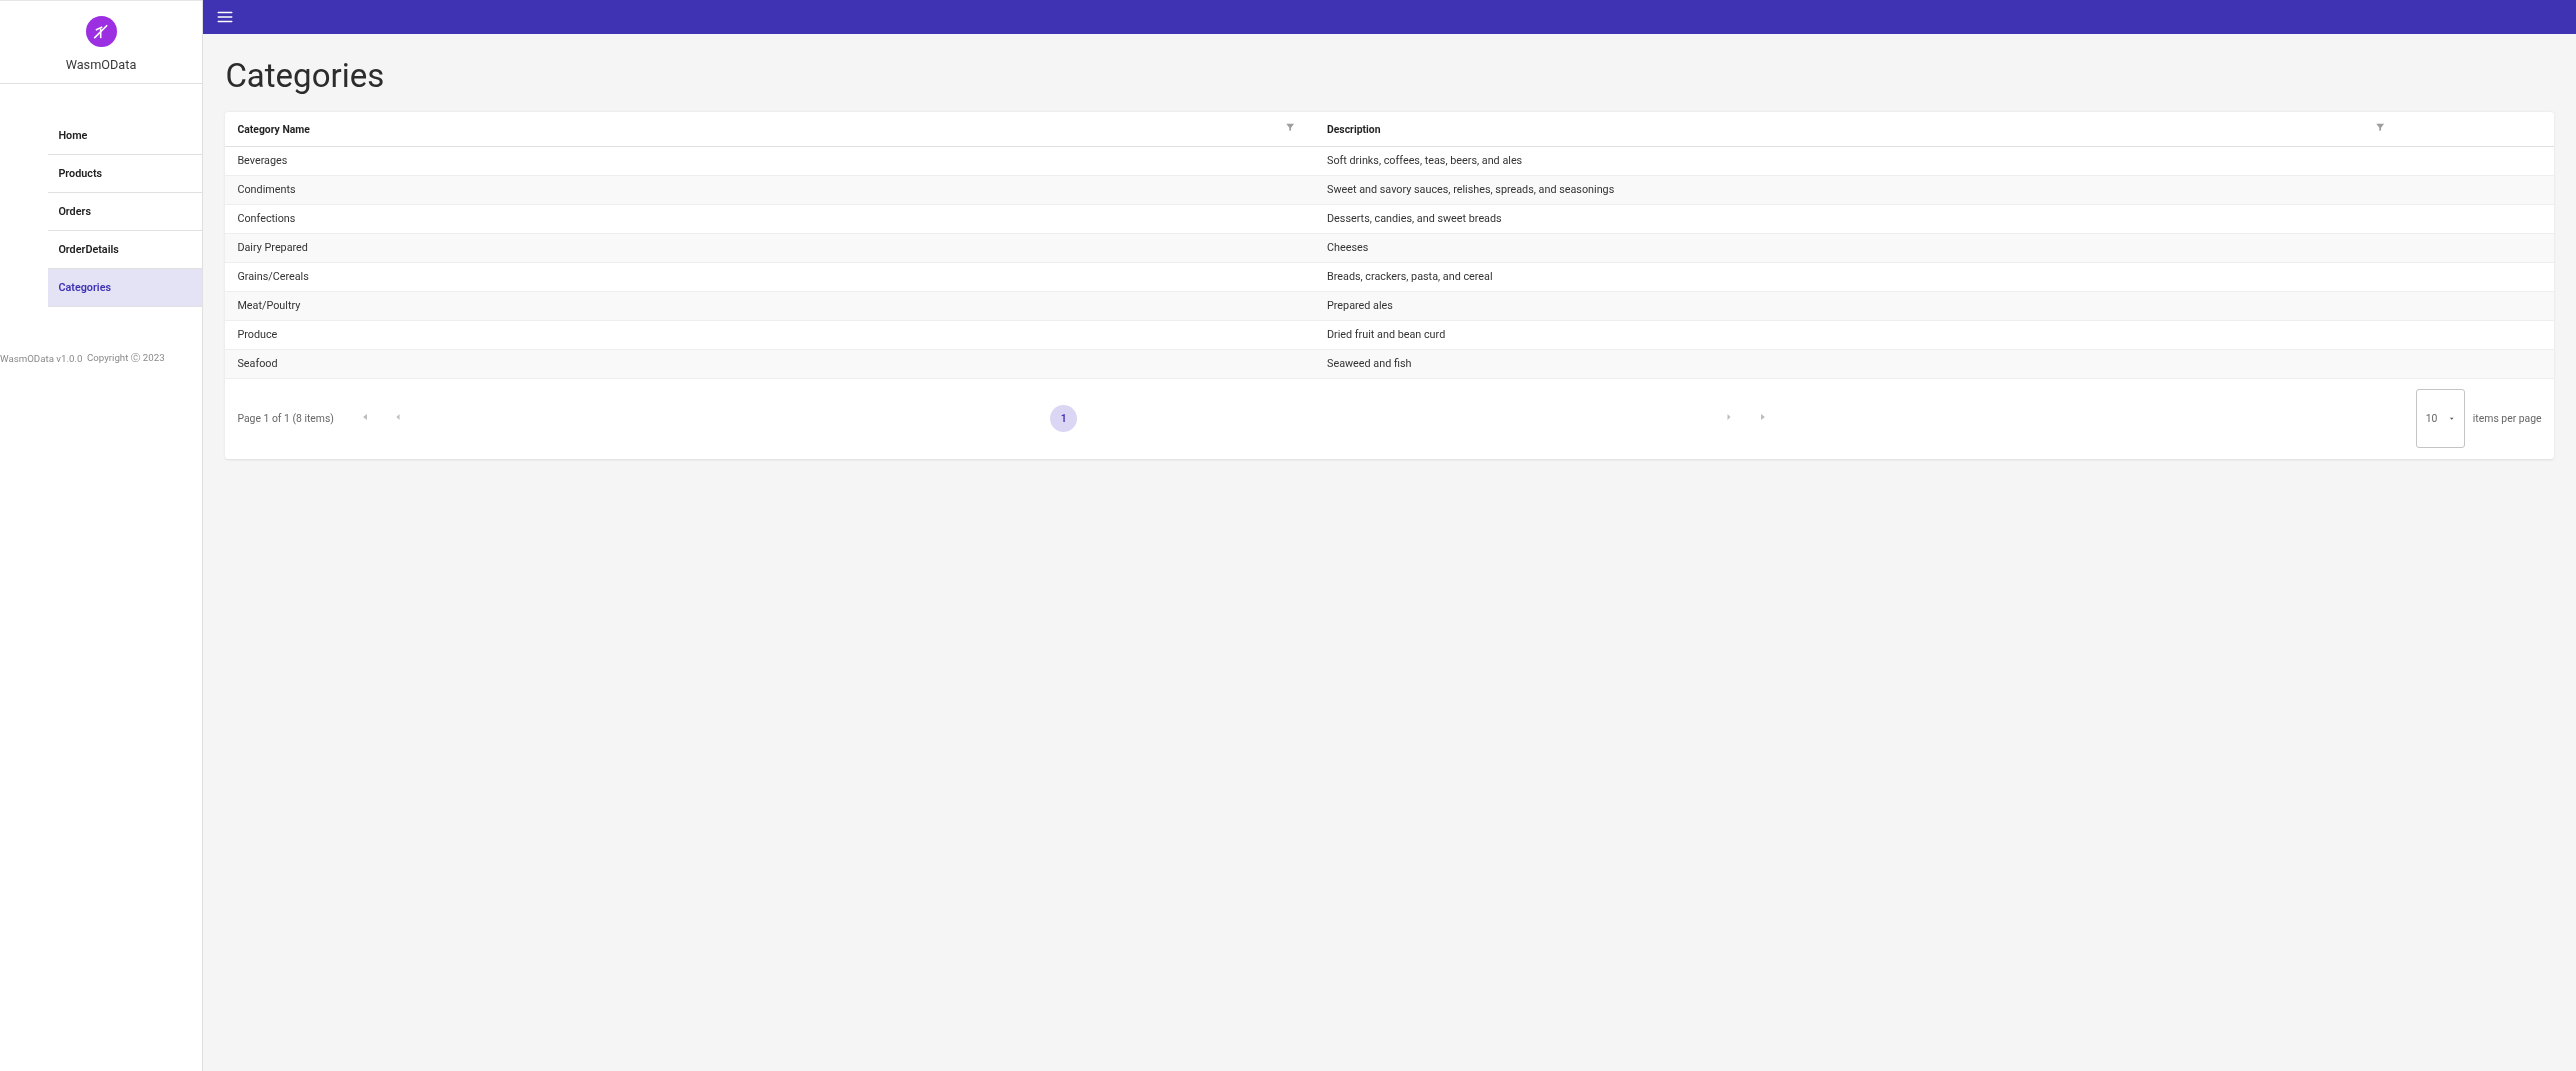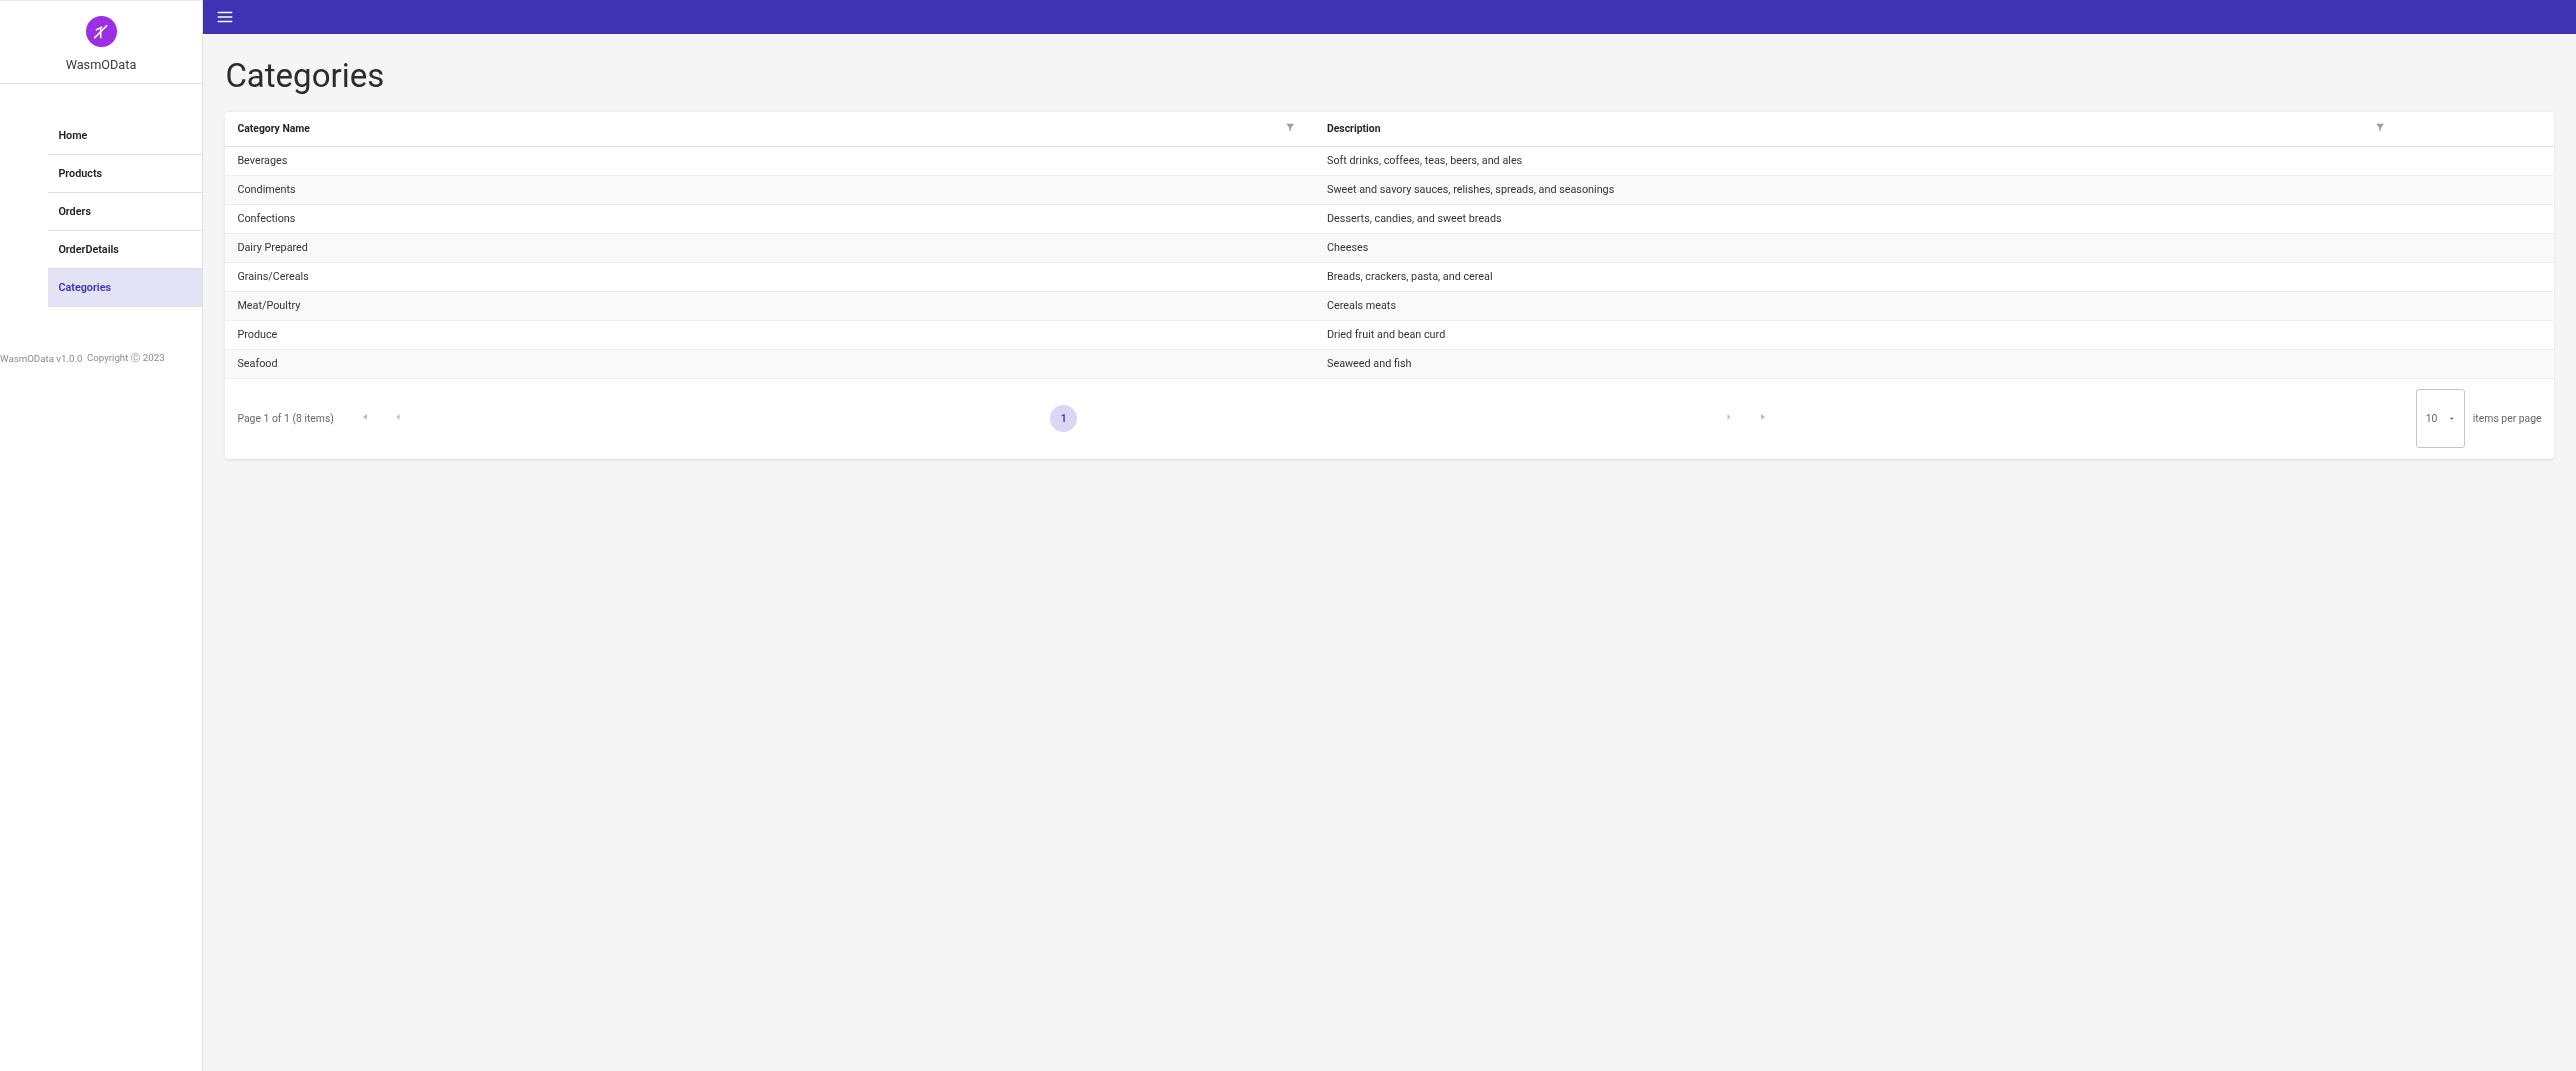--- a/index.html
+++ b/index.html
@@ -21,21 +21,21 @@
     .header { grid-column: 2; grid-row: 1; height: 34px; background: #3f32b3; display:flex; align-items:center; padding: 0 10.4px; }
     .menu-btn { color: #fff; display:flex; align-items:center; justify-content:center; width: 24px; height: 24px; cursor:pointer; }
     .menu-btn svg { width: 18px; height: 18px; stroke: #fff; }
 
     
     .main { grid-column: 2; grid-row: 2; padding: 22.4px; background: #f5f5f5; min-height: calc(100vh - 34px); }
     .page-title { font-size: 33px; font-weight: 400; color: #2c2c2c; margin-bottom: 16.4px; }
 
     .datagrid { background:#fff; border-radius: 3px; box-shadow: 0 0.7px 2.2px rgba(0,0,0,0.1); }
     .header-row { display:grid; grid-template-columns: 1fr 1fr 149px; align-items:center; border-bottom: 0.7px solid #e0e0e0; }
-    .header-cell { padding: 10.4px 12px; font-weight: 700; font-size: 10.4px; display:flex; align-items:flex-start; gap: 7.5px; }
+    .header-cell { padding: 10.4px 12px; font-weight: 700; font-size: 10.4px; display:flex; align-items:flex-end; gap: 7.5px; }
     .filter-icon { color: #9e9e9e; margin-left:auto; margin-right: 7.5px; cursor:pointer; }
     .filter-icon svg { width: 10.4px; height:10.4px; fill: #9e9e9e; }
     .data-row { display:grid; grid-template-columns: 1fr 1fr 149px; border-bottom: 0.7px solid #eeeeee; }
     .data-row:nth-child(even) { background: #f9f9f9; }
     .cell { padding: 7.5px 12px; font-size: 10.8px; color: #333; }
 
     .pager { display:flex; align-items:center; padding: 10.4px 12px; gap: 9px; font-size: 10.4px; color: #666; }
     .pager-status { color: #666; }
     .pager-center { margin-left:auto; margin-right:auto; display:flex; align-items:center; gap:4.5px; }
     .pager-right { margin-left:auto; display:flex; align-items:center; gap:7.5px; }
@@ -131,21 +131,21 @@
             <div class="cell">Cheeses</div>
             <div class="cell"></div>
           </div>
           <div class="data-row">
             <div class="cell">Grains/Cereals</div>
             <div class="cell">Breads, crackers, pasta, and cereal</div>
             <div class="cell"></div>
           </div>
           <div class="data-row">
             <div class="cell">Meat/Poultry</div>
-            <div class="cell">Cereals meats</div>
+            <div class="cell">Prepared ales</div>
             <div class="cell"></div>
           </div>
           <div class="data-row">
             <div class="cell">Produce</div>
             <div class="cell">Dried fruit and bean curd</div>
             <div class="cell"></div>
           </div>
           <div class="data-row">
             <div class="cell">Seafood</div>
             <div class="cell">Seaweed and fish</div>

